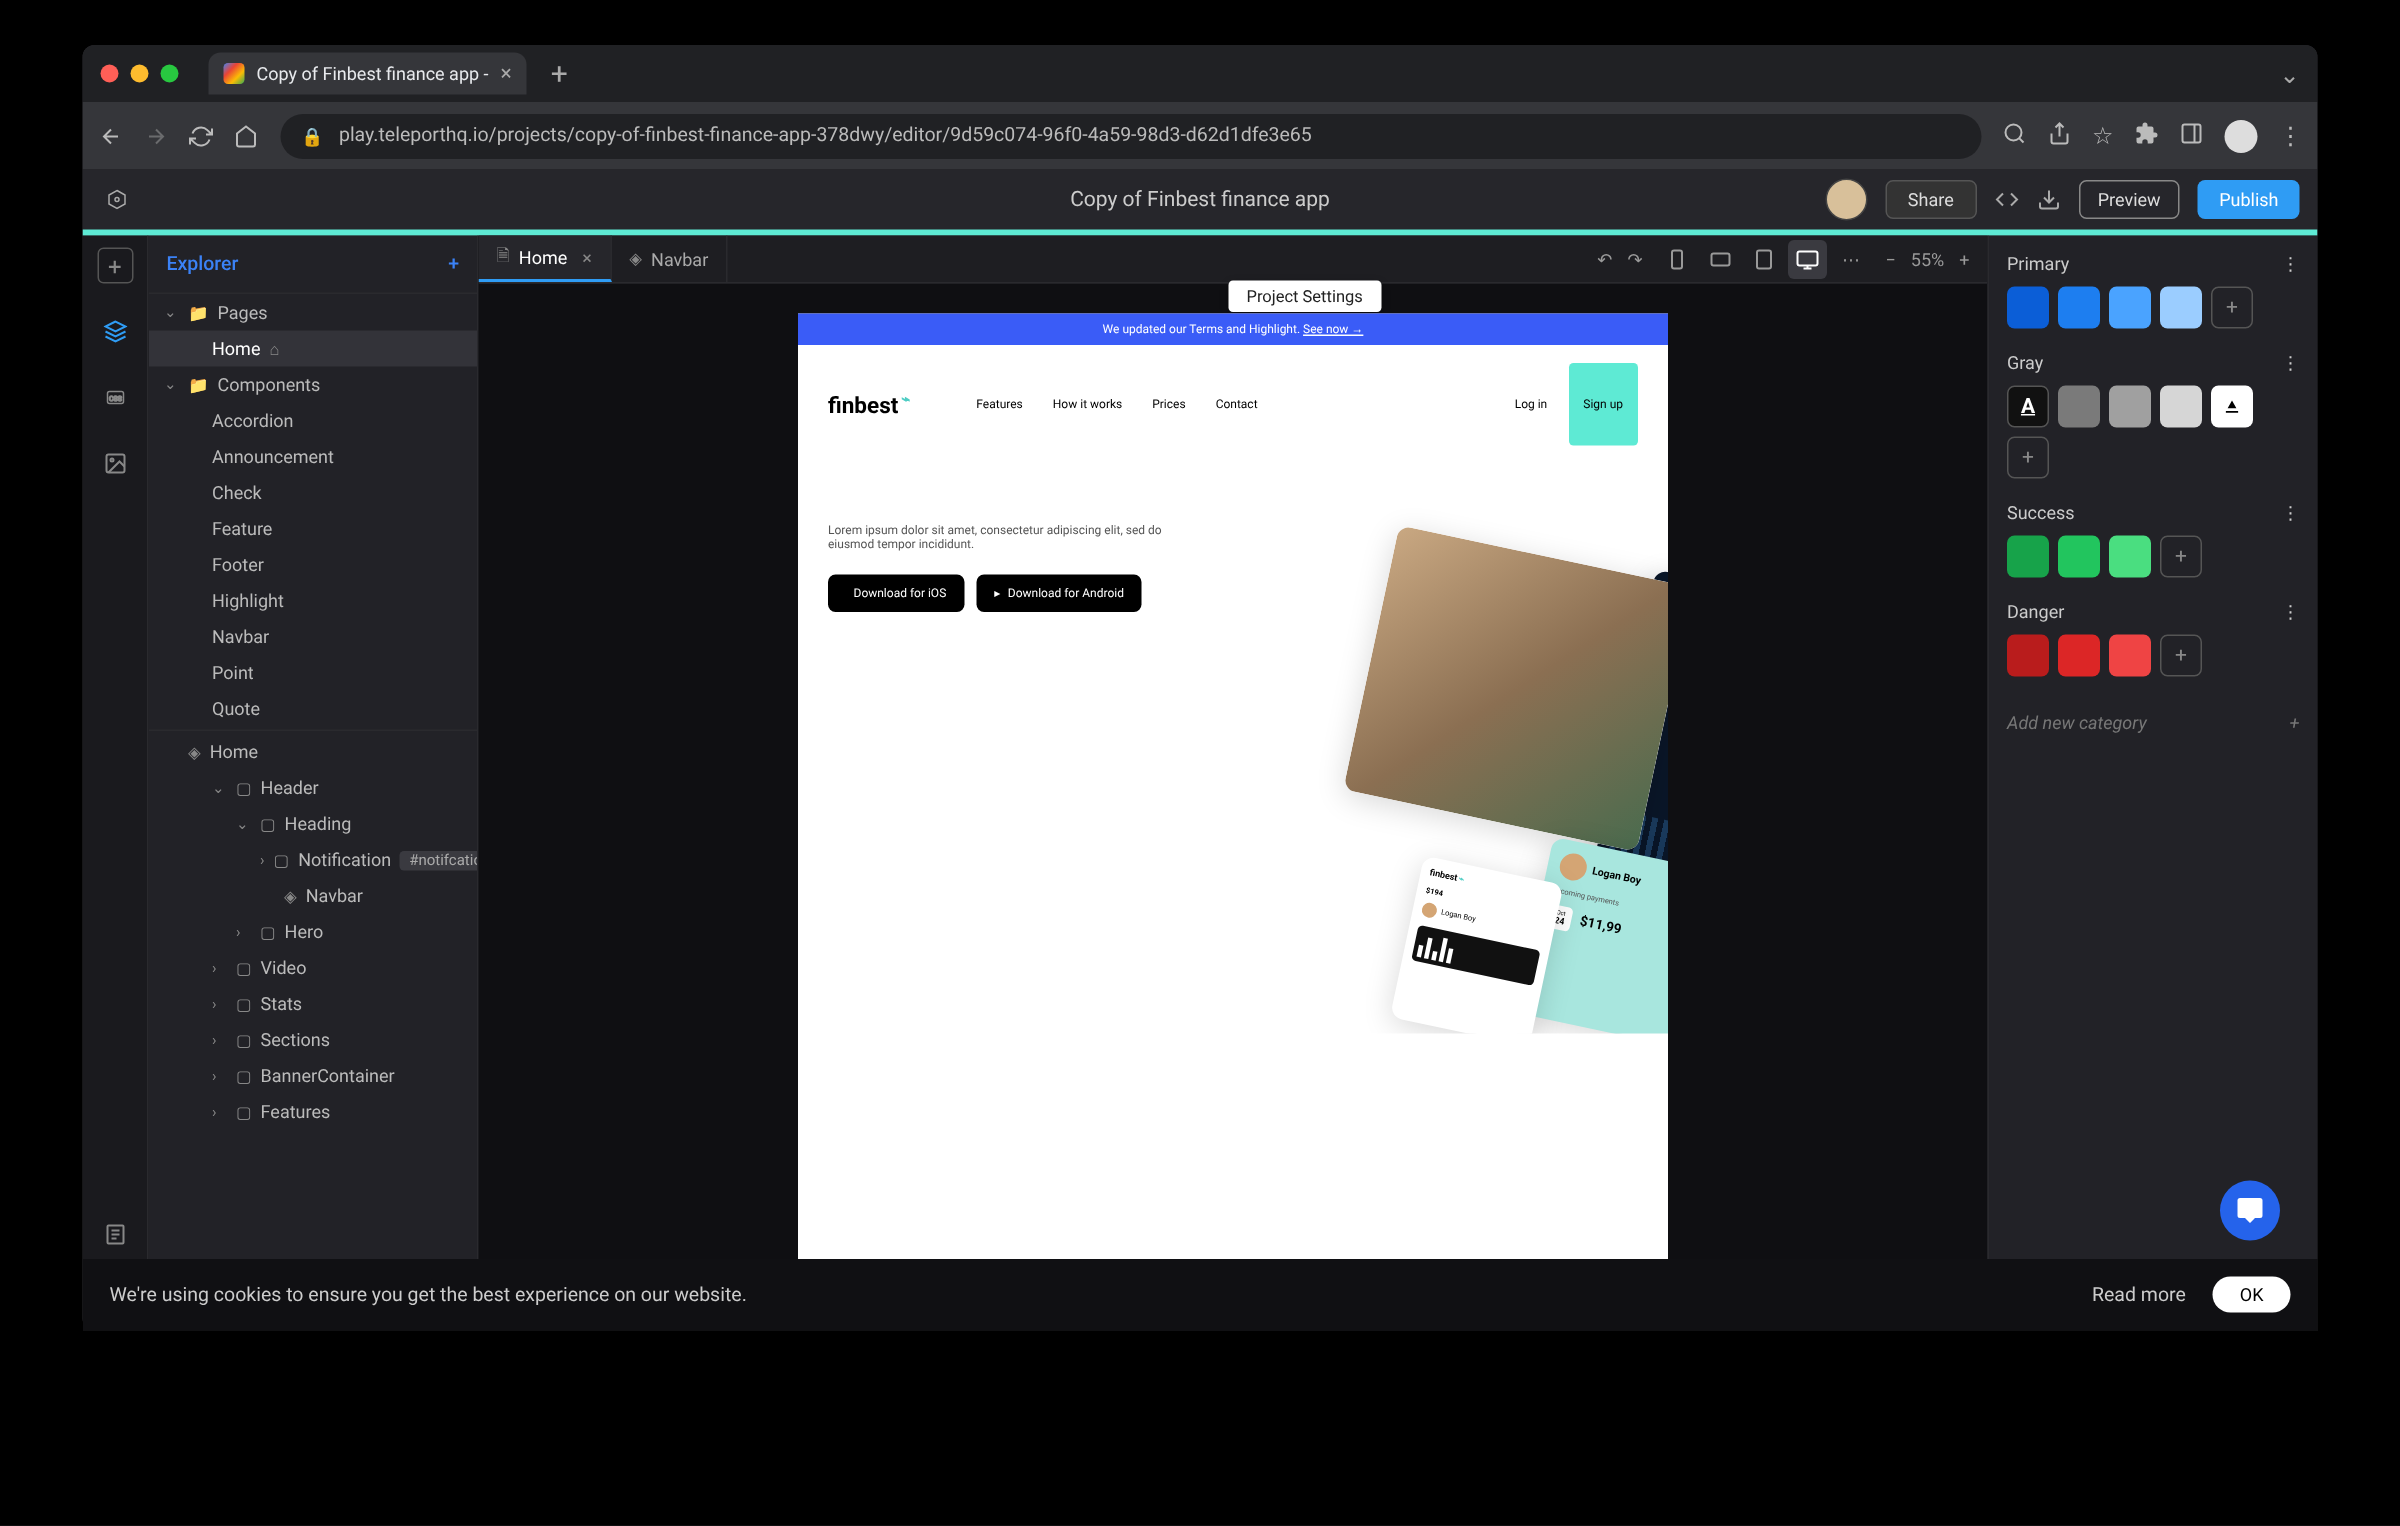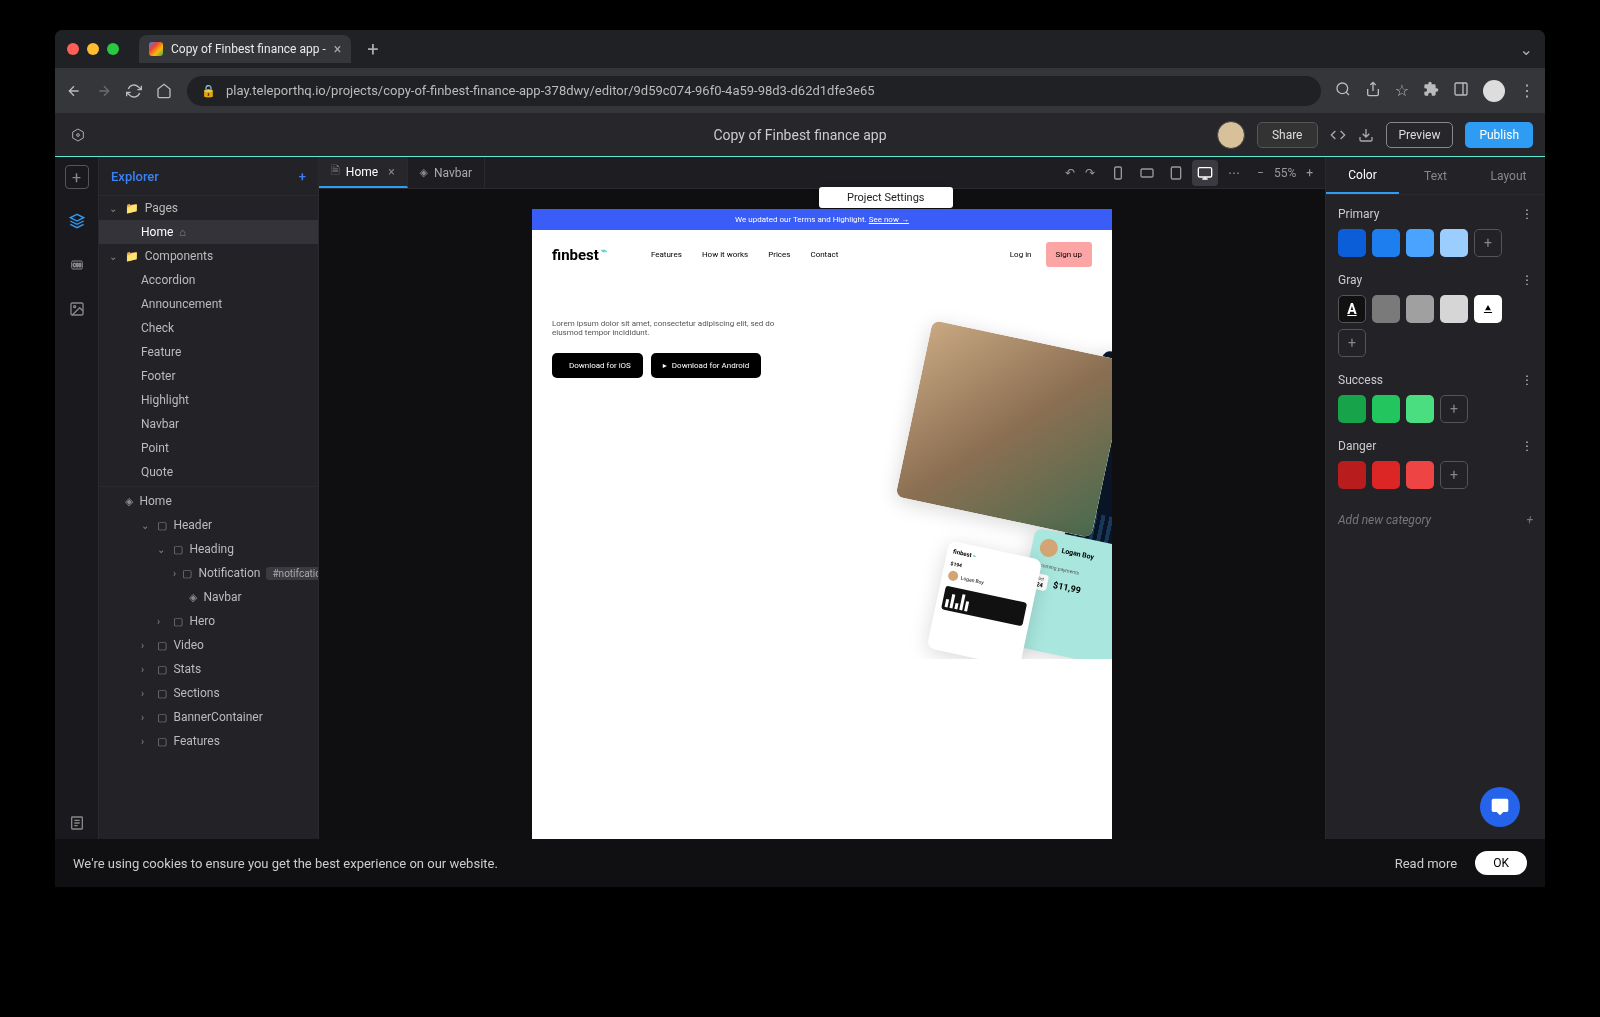--- a/index.html
+++ b/index.html
@@ -22,21 +22,21 @@
 .url-bar { height: 45px; background: #35363a; display: flex; align-items: center; padding: 0 10px; gap: 14px; }
 .nav-arrows { display: flex; gap: 12px; color: #bbb; }
 .nav-arrow { width: 18px; cursor: pointer; display: flex; align-items: center; justify-content: center; }
 .address { flex: 1; background: #202124; border-radius: 20px; height: 30px; display: flex; align-items: center; padding: 0 14px; color: #bbb; font-size: 13px; gap: 10px; }
 .lock { color: #9aa0a6; font-size: 12px; }
 .url-right { display: flex; gap: 14px; color: #bbb; align-items: center; }
 .avatar-small { width: 22px; height: 22px; border-radius: 50%; background: #ddd; }
 
 
 .app { flex: 1; display: flex; flex-direction: column; background: #1e1e22; color: #e8eaed; }
-.app-top { height: 44px; background: #26262b; border-bottom: 1px solid #5eead4; display: flex; align-items: center; padding: 0 12px; gap: 10px; }
+.app-top { height: 44px; background: #26262b; border-bottom: 4px solid #5eead4; display: flex; align-items: center; padding: 0 12px; gap: 10px; }
 .app-logo { width: 22px; height: 22px; display: flex; align-items: center; justify-content: center; }
 .app-title { position: absolute; left: 50%; transform: translateX(-50%); font-size: 14px; color: #ccc; }
 .app-top-right { margin-left: auto; display: flex; align-items: center; gap: 12px; }
 .avatar-app { width: 28px; height: 28px; border-radius: 50%; background: #d8c09a; border: 1px solid #444; }
 .btn-share { background: #333; border: 1px solid #555; color: #ddd; padding: 5px 14px; border-radius: 5px; font-size: 12px; cursor: pointer; }
 .icon-btn { color: #aaa; cursor: pointer; display: flex; align-items: center; }
 .btn-preview { background: transparent; border: 1px solid #888; color: #ddd; padding: 5px 12px; border-radius: 5px; font-size: 12px; cursor: pointer; }
 .btn-publish { background: #2f9cf4; border: none; color: #fff; padding: 6px 14px; border-radius: 5px; font-size: 12px; cursor: pointer; }
 
 .app-body { flex: 1; display: flex; overflow: hidden; }
@@ -63,37 +63,37 @@
 .tree-icon { font-size: 11px; color: #888; }
 .tree-badge { background: #3a3a40; padding: 1px 6px; border-radius: 3px; font-size: 10px; color: #aaa; }
 .tree-divider { height: 1px; background: #2a2a2e; margin: 2px 0; }
 
 
 .canvas-area { flex: 1; display: flex; flex-direction: column; background: #1a1a1e; overflow: hidden; }
 .tabs-row { height: 32px; background: #1e1e22; display: flex; align-items: center; border-bottom: 1px solid #2a2a2e; position: relative; }
 .file-tab { padding: 0 12px; height: 100%; display: flex; align-items: center; gap: 6px; font-size: 12px; color: #aaa; cursor: pointer; border-right: 1px solid #2a2a2e; }
 .file-tab.active { background: #26262b; color: #fff; border-bottom: 2px solid #2f9cf4; }
 .file-tab .fclose { color: #888; margin-left: 4px; }
-.tooltip { position: absolute; left: 500px; top: 30px; background: #fff; color: #222; padding: 4px 28px; border-radius: 3px; font-size: 11px; box-shadow: 0 2px 6px rgba(0,0,0,0.3); }
+.tooltip { position: absolute; left: 500px; top: 30px; background: #fff; color: #222; padding: 4px 12px; border-radius: 3px; font-size: 11px; box-shadow: 0 2px 6px rgba(0,0,0,0.3); }
 .toolbar-right { margin-left: auto; display: flex; align-items: center; gap: 10px; padding-right: 12px; color: #999; font-size: 12px; }
 .device-icons { display: flex; gap: 3px; }
 .device-icon { width: 26px; height: 26px; display: flex; align-items: center; justify-content: center; border-radius: 4px; cursor: pointer; }
 .device-icon.active { background: #3a3a40; color: #fff; }
 .zoom { display: flex; align-items: center; gap: 10px; }
 
 .canvas { flex: 1; background: #0f0f12; display: flex; justify-content: center; overflow: hidden; padding: 20px 0; }
 .page-preview { width: 580px; background: #fff; color: #000; font-size: 9px; position: relative; }
 .banner { background: #3a5cf7; color: #fff; text-align: center; padding: 6px; font-size: 8px; }
 .banner a { color: #fff; text-decoration: underline; }
 .pv-nav { display: flex; align-items: center; padding: 12px 20px; gap: 24px; }
 .pv-logo { font-weight: 700; font-size: 15px; display: flex; align-items: center; gap: 2px; }
 .pv-logo-mark { color: #4ecdc4; font-size: 10px; transform: translateY(-4px); }
 .pv-links { display: flex; gap: 20px; font-size: 8px; margin-left: 20px; }
 .pv-right { margin-left: auto; display: flex; align-items: center; gap: 14px; font-size: 8px; }
-.pv-signup { background: #fca5a5; padding: 8px 10px; border-radius: 3px; }
+.pv-signup { background: #5eead4; padding: 23px 10px; border-radius: 3px; }
 .pv-hero { padding: 40px 20px 0 20px; display: flex; overflow: hidden; height: 380px; position: relative; }
 .pv-hero-text { width: 55%; }
 .pv-hero h1 { font-size: 26px; font-weight: 800; line-height: 1.1; margin-bottom: 12px; }
 .pv-hero p { font-size: 8px; color: #555; max-width: 240px; margin-bottom: 16px; }
 .pv-cta { display: flex; gap: 8px; }
 .pv-btn { background: #000; color: #fff; padding: 8px 12px; border-radius: 5px; font-size: 8px; display: flex; align-items: center; gap: 5px; }
 .pv-hero-img { position: absolute; right: -60px; top: 60px; width: 320px; height: 320px; }
 .pv-card { position: absolute; background: #fff; border-radius: 8px; box-shadow: 0 4px 20px rgba(0,0,0,0.15); }
 .pv-card1 { width: 200px; height: 180px; right: 60px; top: 0; transform: rotate(12deg); overflow: hidden; }
 .pv-card1-img { width: 100%; height: 100%; background: linear-gradient(135deg, #c9a882 0%, #8b6f52 50%, #4a6b4e 100%); }
@@ -489,25 +489,20 @@
                       <div style="width:3px;height:10px;background:#fff"></div>
                   </div>
                 </div>
               </div>
             </div>
           </div>
         </div>
       </div>
 
       <div class="right-panel">
-        <div class="rp-tabs">
-          <div class="rp-tab active">Color</div>
-          <div class="rp-tab">Text</div>
-          <div class="rp-tab">Layout</div>
-        </div>
         <div class="rp-body">
           <div class="rp-cat">
             <div class="rp-cat-head">
                 <span>Primary</span>
                 <span>⋮</span>
               </div>
             <div class="rp-swatches">
               <div class="swatch" style="background:#0b5ed7"></div>
               <div class="swatch" style="background:#1d7ef0"></div>
               <div class="swatch" style="background:#4aa3ff"></div>

